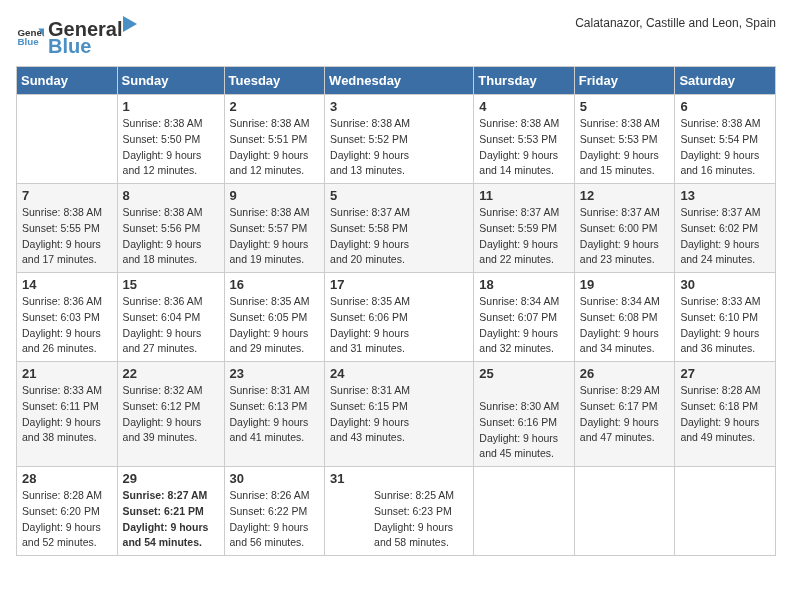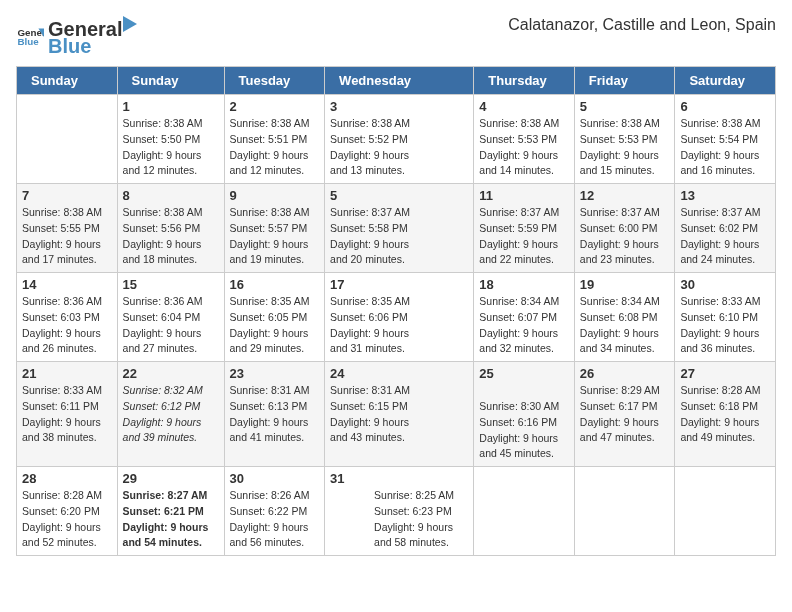--- a/index.html
+++ b/index.html
@@ -27,32 +27,32 @@
     }
     .title-area {
       text-align: right;
     }
     .main-title {
       font-size: 36px;
       font-weight: bold;
       color: #333;
     }
     .subtitle {
-      font-size: 16px;
+      font-size: 12px;
       color: #333;
     }
     table {
       width: 100%;
       border-collapse: collapse;
       font-size: 11px;
     }
     thead tr th {
       background-color: #3a6ea5;
       color: #fff;
-      padding: 6px 14px;
+      padding: 6px 4px;
       text-align: left;
       font-size: 13px;
       font-weight: bold;
       border: 1px solid #ccc;
     }
     tbody tr td {
       border: 1px solid #ccc;
       padding: 4px 5px;
       vertical-align: top;
       font-size: 10.5px;
@@ -263,21 +263,21 @@
       <tr>
         <td>
           <span class="day-number">21</span>
           <div class="cell-content" style="white-space: pre-line;">Sunrise: 8:33 AM
 Sunset: 6:11 PM
 Daylight: 9 hours
 and 38 minutes.</div>
         </td>
         <td>
           <span class="day-number">22</span>
-          <div class="cell-content" style="white-space: pre-line; font-style: italic;">Sunrise: 8:32 AM
+          <div class="cell-content" style="white-space: pre-line;">Sunrise: 8:32 AM
 Sunset: 6:12 PM
 Daylight: 9 hours
 and 39 minutes.</div>
         </td>
         <td>
           <span class="day-number">23</span>
           <div class="cell-content" style="white-space: pre-line;">Sunrise: 8:31 AM
 Sunset: 6:13 PM
 Daylight: 9 hours
 and 41 minutes.</div>

